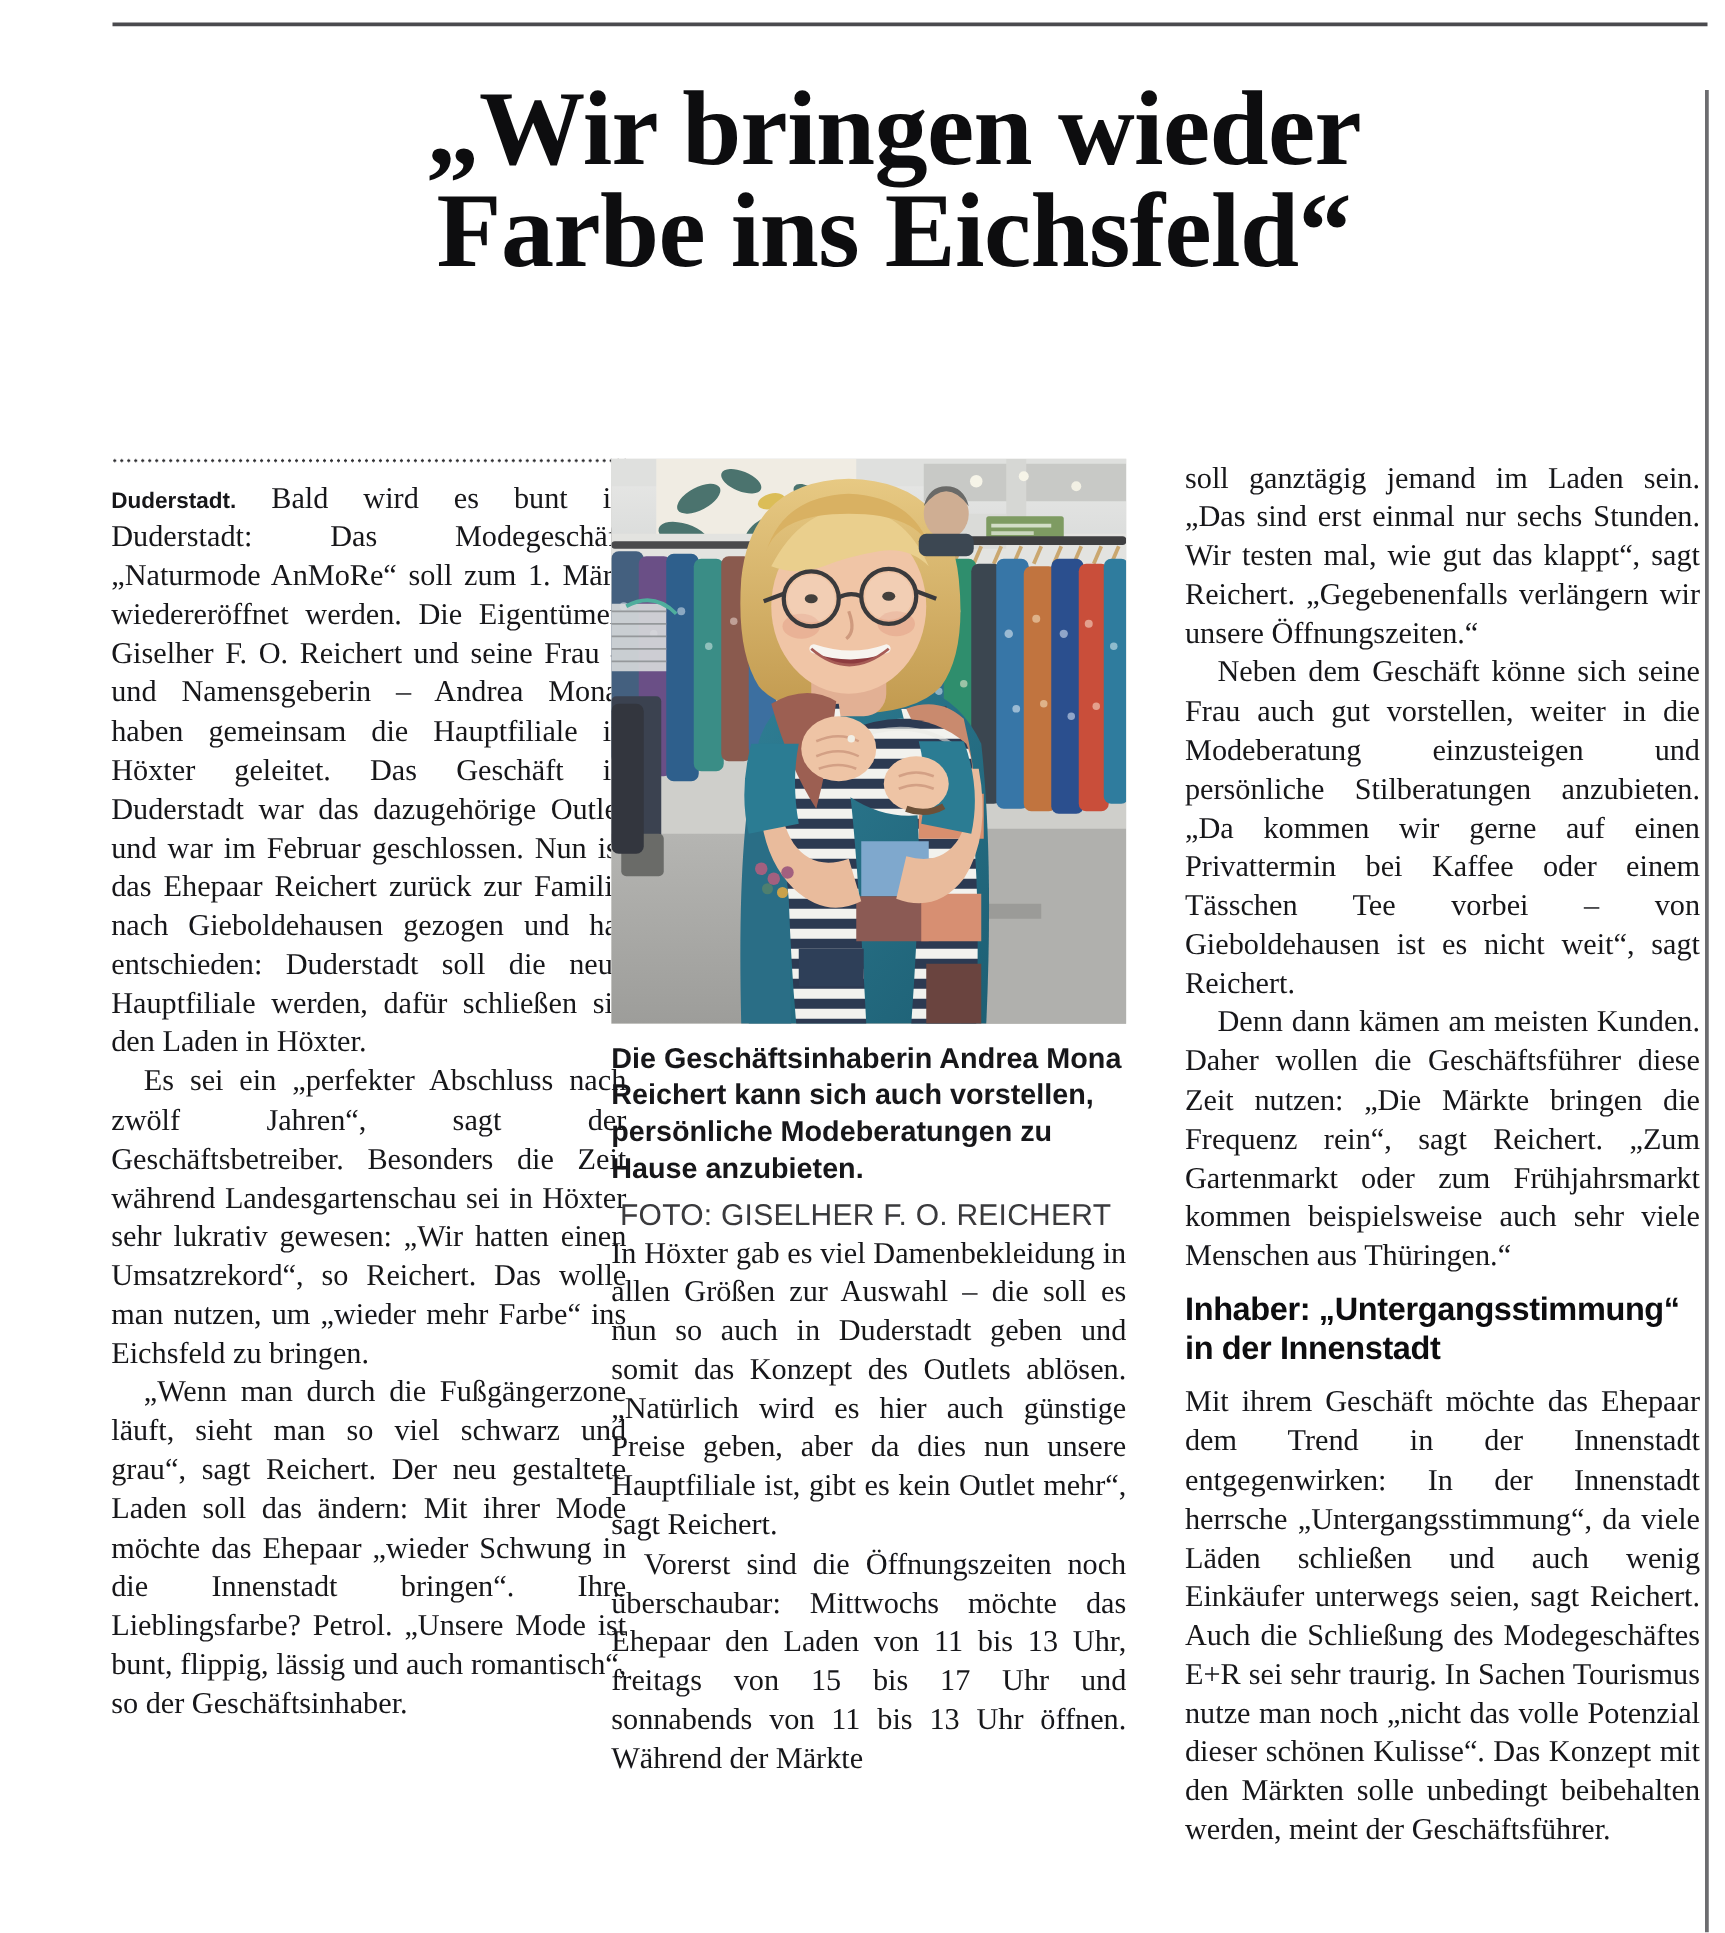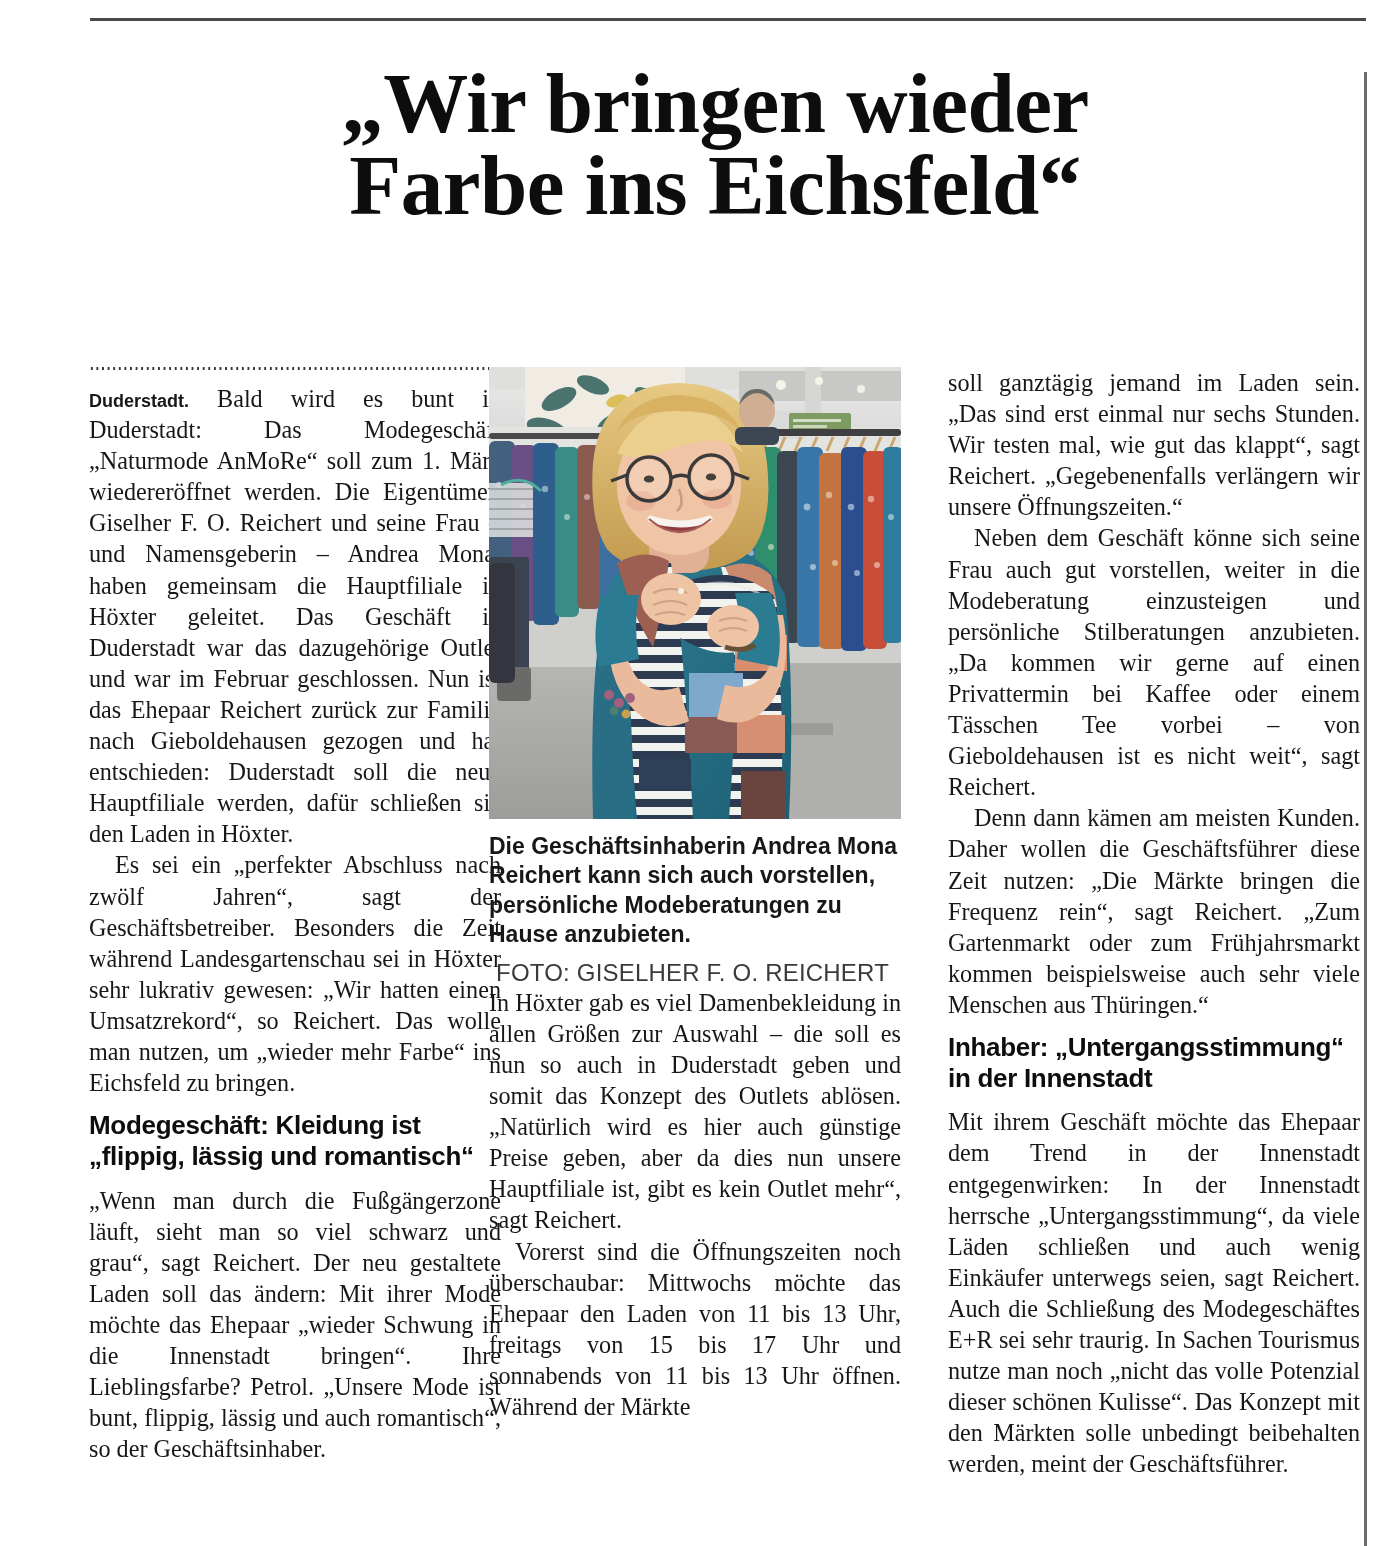--- a/index.html
+++ b/index.html
@@ -158,21 +158,20 @@
   </h1>
 </div>
 
 <div class="col col-1">
   <div class="dotline"></div>
 
   <p class="body noindent"><span class="dateline">Duderstadt.</span><span> Bald wird es bunt in Duderstadt: Das Modegeschäft „Naturmode AnMoRe“ soll zum 1. März wiedereröffnet werden. Die Eigentümer, Giselher F. O. Reichert und seine Frau – und Namensgeberin – Andrea Mona, haben gemeinsam die Hauptfiliale in Höxter geleitet. Das Geschäft in Duderstadt war das dazugehörige Outlet und war im Februar geschlossen. Nun ist das Ehepaar Reichert zurück zur Familie nach Gieboldehausen gezogen und hat entschieden: Duderstadt soll die neue Hauptfiliale werden, dafür schließen sie den Laden in Höxter.</span></p>
 
   <p class="body">Es sei ein „perfekter Abschluss nach zwölf Jahren“, sagt der Geschäftsbetreiber. Besonders die Zeit während Landesgartenschau sei in Höxter sehr lukrativ gewesen: „Wir hatten einen Umsatzrekord“, so Reichert. Das wolle man nutzen, um „wieder mehr Farbe“ ins Eichsfeld zu bringen.</p>
 
-  <h2 class="sub">Modegeschäft: Kleidung ist „flippig, lässig und romantisch“</h2>
 
   <p class="body noindent">„Wenn man durch die Fußgängerzone läuft, sieht man so viel schwarz und grau“, sagt Reichert. Der neu gestaltete Laden soll das ändern: Mit ihrer Mode möchte das Ehepaar „wieder Schwung in die Innenstadt bringen“. Ihre Lieblingsfarbe? Petrol. „Unsere Mode ist bunt, flippig, lässig und auch romantisch“, so der Geschäftsinhaber.</p>
 </div>
 
 <div class="col col-2">
   <div class="photo-wrap">
     <div class="photo">
       <svg viewBox="0 0 412 452" preserveAspectRatio="none">
         <defs>
           <linearGradient id="ceil" x1="0" y1="0" x2="0" y2="1">

